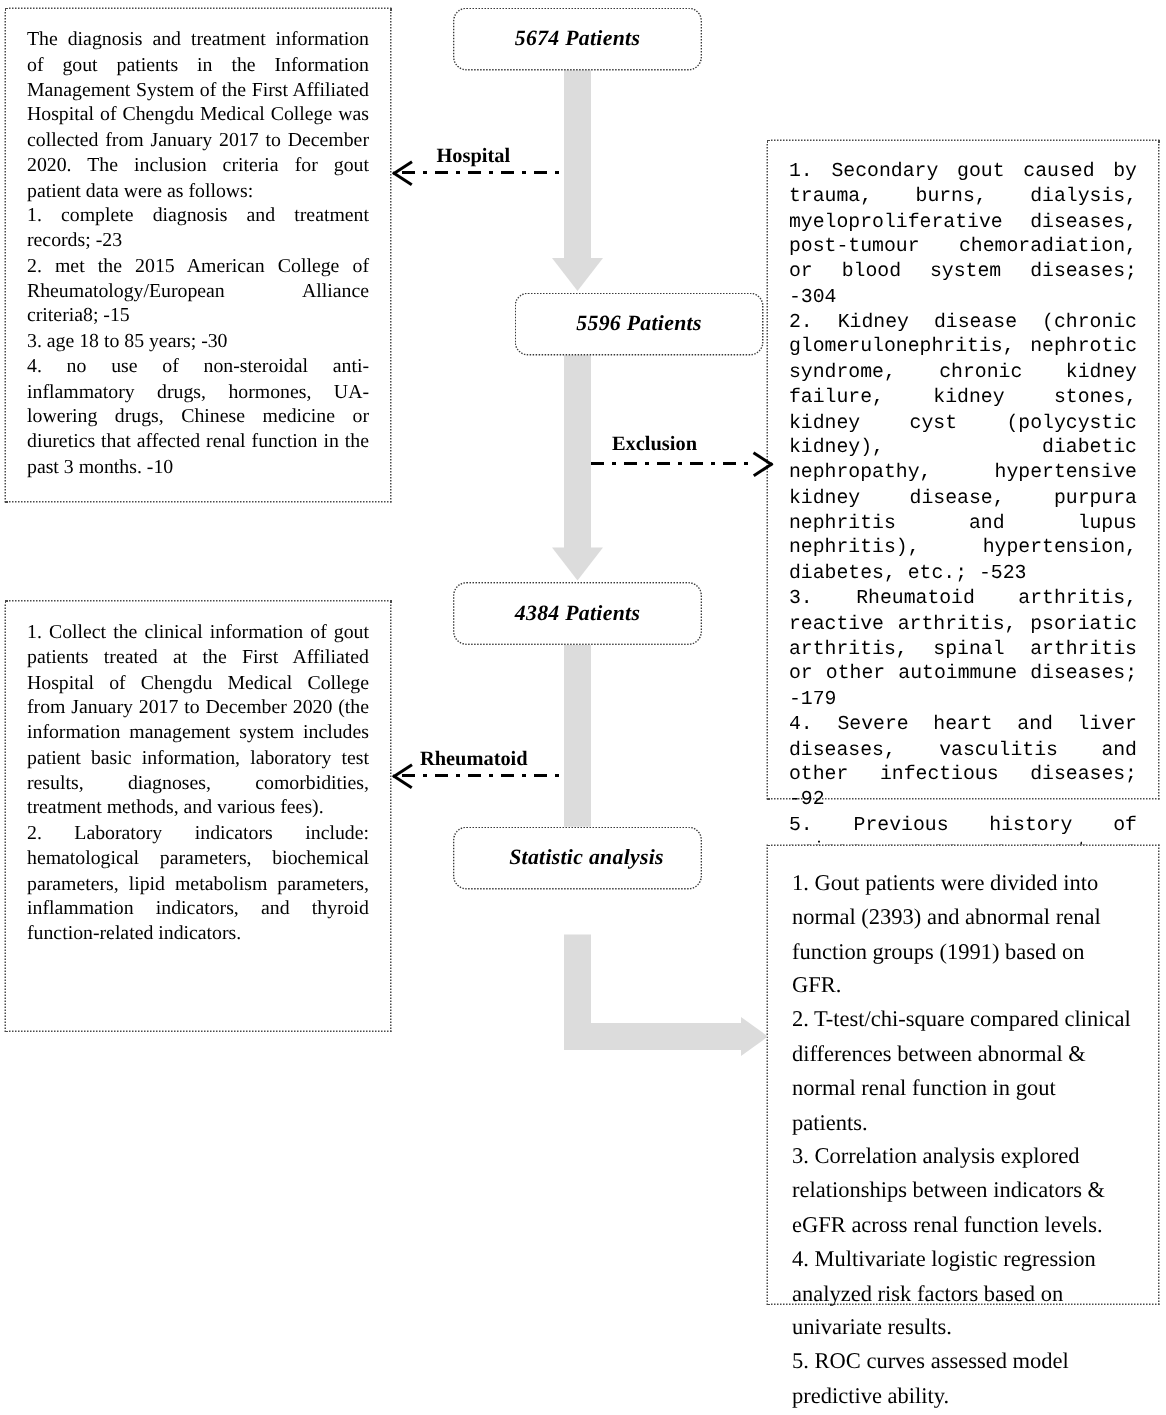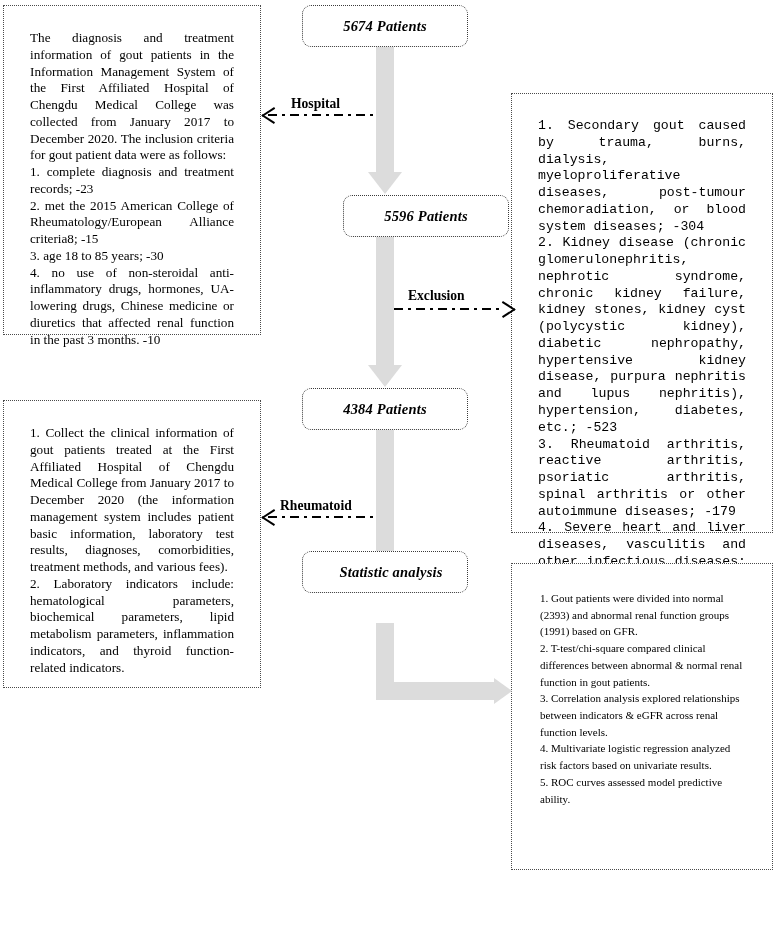--- a/index.html
+++ b/index.html
@@ -18,31 +18,31 @@
 
   
   .panel {
     position: absolute;
     box-sizing: border-box;
     border: 1px dotted #4a4a4a;
     background: #ffffff;
     padding: 12px 14px;
   }
   .panel p {
-    margin: 12px;
+    margin: 0;
     font-size: 13.2px;
     line-height: 1.27;
     text-align: justify;
     text-justify: inter-word;
     hyphens: none;
   }
   .panel.loose p {
     text-align: left;
     line-height: 1.52;
-    font-size: 11px;
+    font-size: 15px;
   }
 
   #panel-inclusion   { left: 3px;   top: 5px;   width: 258px; height: 330px; }
   #panel-collecting  { left: 3px;   top: 400px; width: 258px; height: 288px; }
   #panel-exclusion   { left: 511px; top: 93px;  width: 262px; height: 440px; font-family: Liberation Mono, monospace; }
   #panel-statistics  { left: 511px; top: 563px; width: 262px; height: 307px;
                        padding: 14px 16px; }
 
   
   .node {

